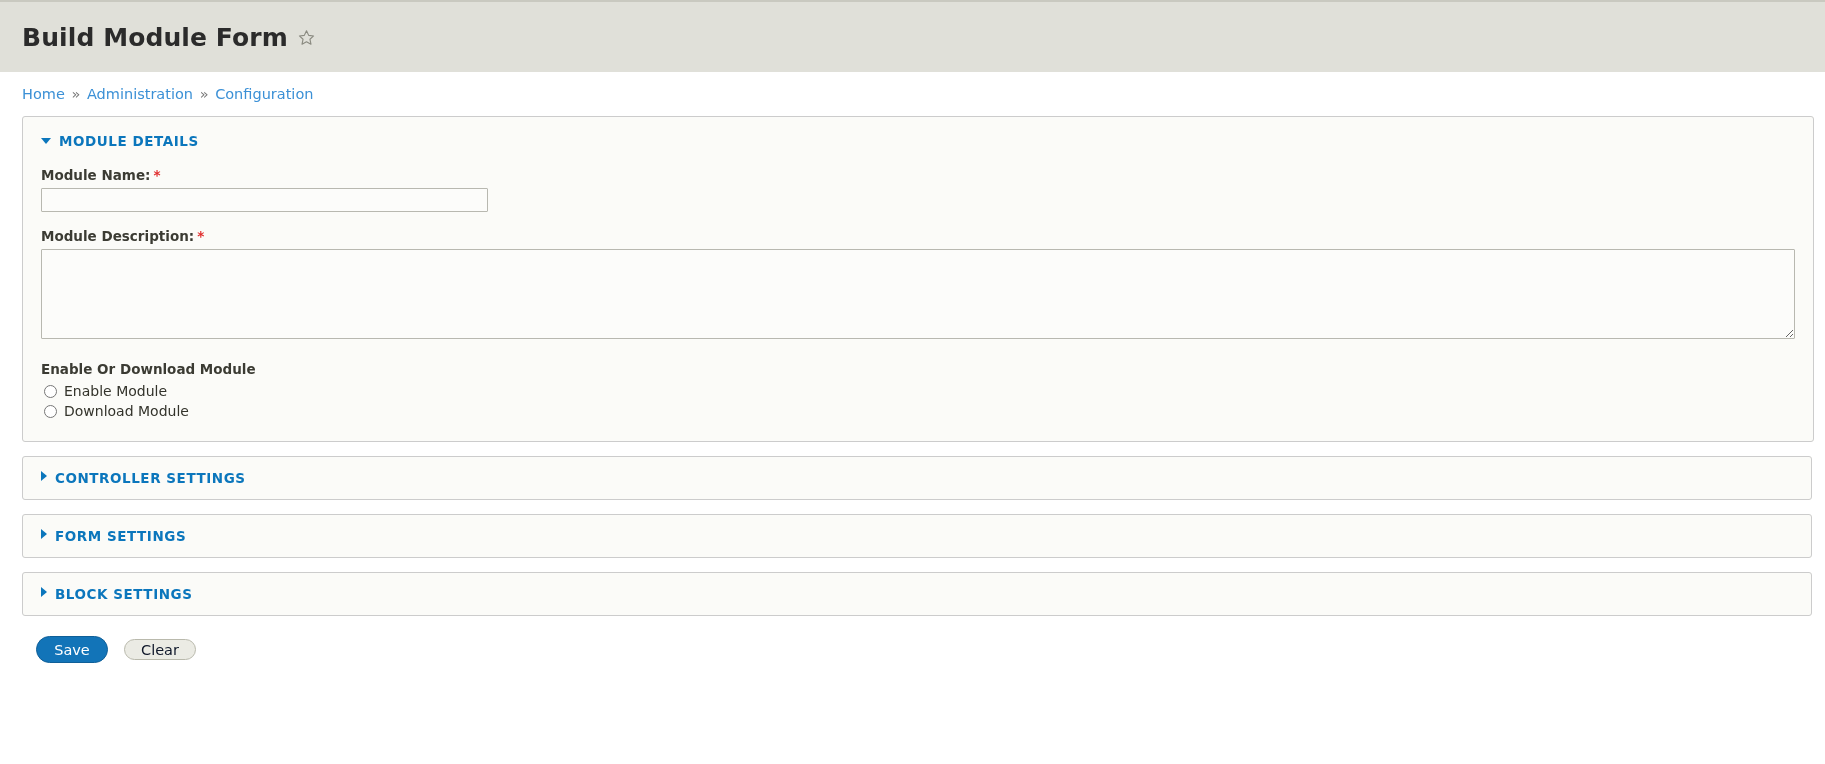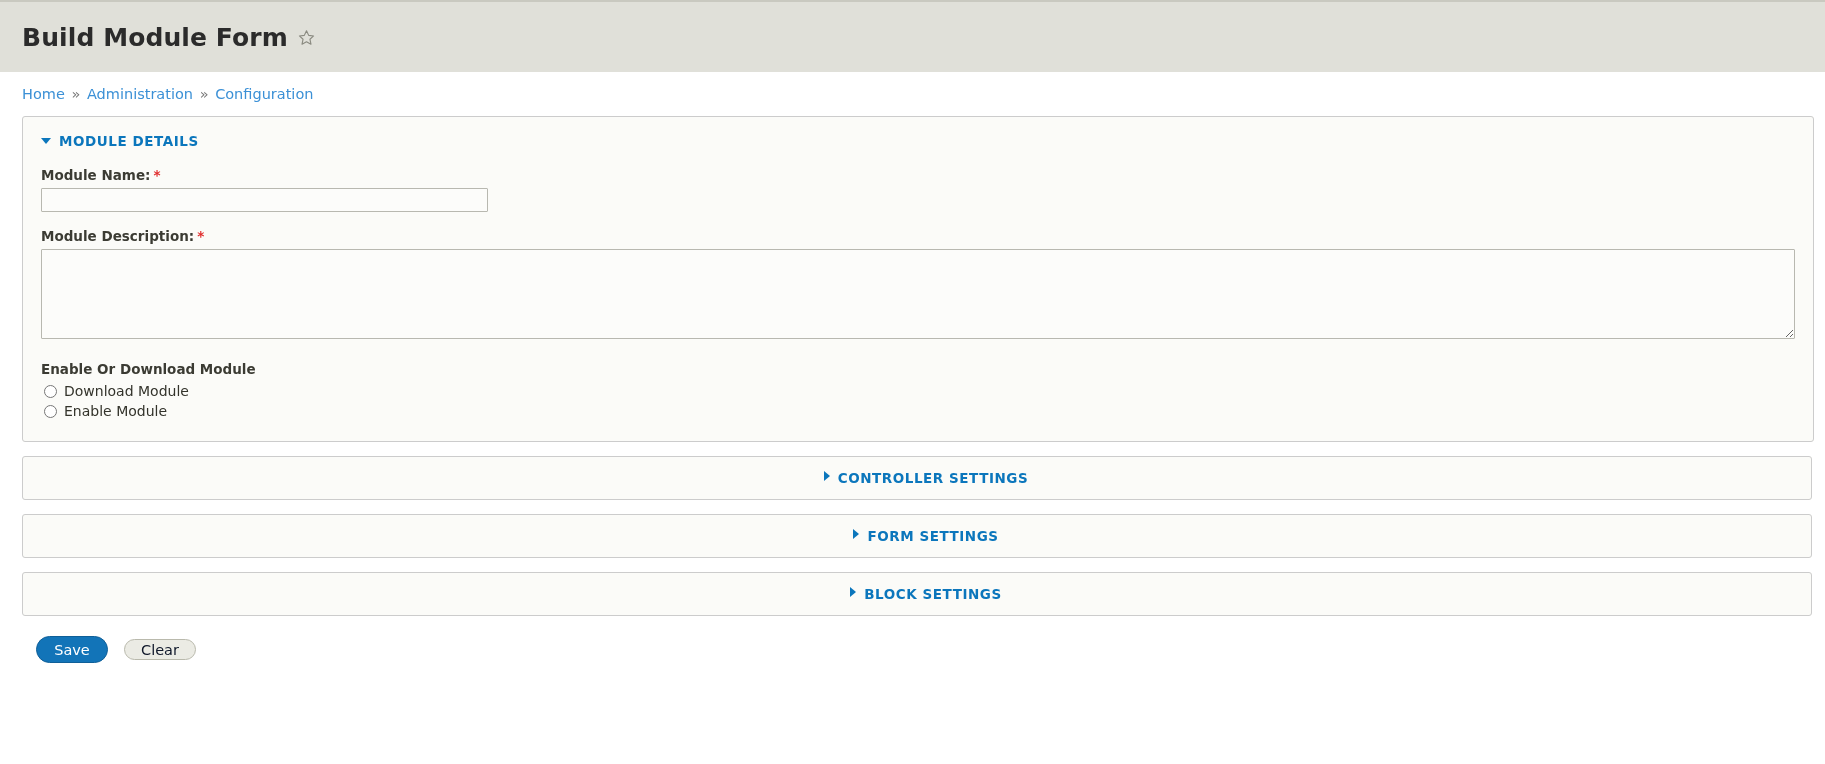--- a/index.html
+++ b/index.html
@@ -79,21 +79,20 @@
     font-size: 13.5px;
     font-weight: bold;
     letter-spacing: 0.55px;
     color: #0b76bc;
     text-transform: uppercase;
     cursor: pointer;
     user-select: none;
   }
   fieldset.panel.collapsed .legend {
     padding: 13px 0 13px 18px;
-    text-align: center;
   }
   .marker {
     display: inline-block;
     width: 0;
     height: 0;
     margin-right: 8px;
     vertical-align: 2px;
   }
   .marker.down {
     border-left: 5px solid transparent;
@@ -253,27 +252,27 @@
 
       <div class="form-item">
         <label class="field-label"><span>Module Description:</span><span class="required-mark">*</span></label>
         <textarea class="text-area" style=""></textarea>
       </div>
 
       <div>
         <span class="radio-group-label">Enable Or Download Module</span>
 
         <div class="radio-row">
+          <input type="radio" name="enable_or_download" id="r-enable" style="">
+          <label for="r-enable">Enable Module</label>
+        </div>
+
+        <div class="radio-row">
           <input type="radio" name="enable_or_download" id="r-download" style="">
           <label for="r-download">Download Module</label>
-        </div>
-
-        <div class="radio-row">
-          <input type="radio" name="enable_or_download" id="r-enable" style="">
-          <label for="r-enable">Enable Module</label>
         </div>
       </div>
 
     </div>
   </fieldset>
 
   <fieldset class="panel collapsed">
     <span class="legend">
       <span class="marker right"></span><span>CONTROLLER SETTINGS</span>
     </span>

